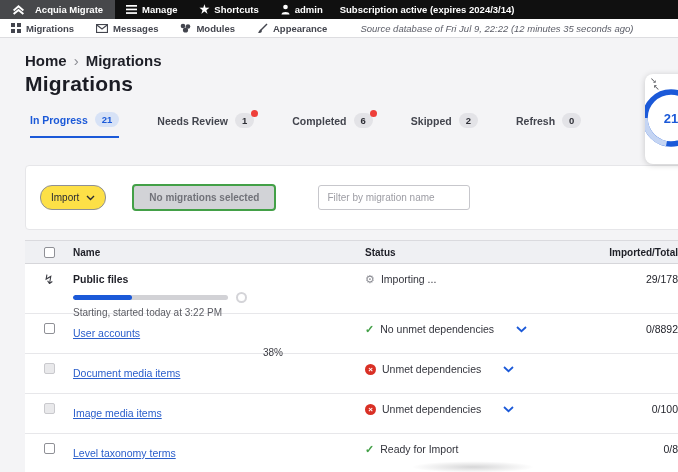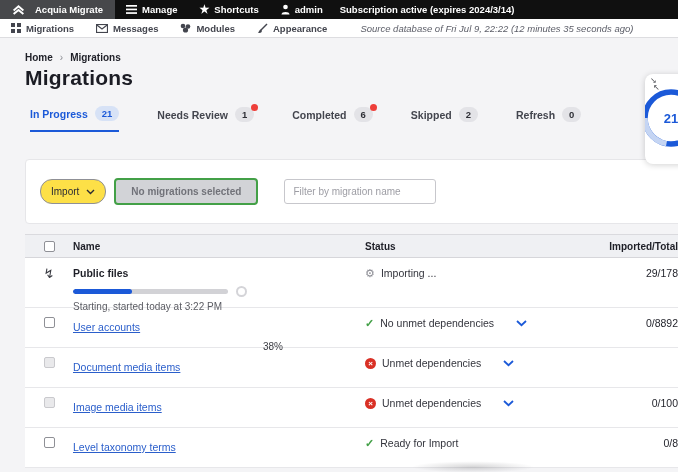--- a/index.html
+++ b/index.html
@@ -20,21 +20,21 @@
   .topbar .tb-item { display:flex; align-items:center; gap:5px; padding:0 11px; cursor:pointer; }
   .topbar .subscription { display:flex; align-items:center; margin-left:6px; font-weight:bold; }
   
   .adminbar {
     height:19px; background:#ffffff; border-bottom:1px solid #dddde0;
     display:flex; align-items:center; font-size:9.5px; color:#43454e; font-weight:bold;
   }
   .adminbar .ab-item { display:flex; align-items:center; gap:5px; padding:0 11px; cursor:pointer; }
   .adminbar .source-note { margin-left:22px; font-style:italic; font-weight:normal; color:#5c5e68; }
   
-  .breadcrumb { margin:14px 0 3px 25px; font-size:10px; font-weight:bold; display:flex; gap:7px; align-items:center; }
+  .breadcrumb { margin:14px 0 3px 25px; font-size:15px; font-weight:bold; display:flex; gap:7px; align-items:center; }
   .breadcrumb .sep { color:#8b8c93; font-weight:normal; }
   .page-title { margin-left:25px; font-size:21px; font-weight:bold; color:#1b1c24; letter-spacing:.2px; }
   
   .tabs { display:flex; gap:38px; margin:16px 0 0 30px; }
   .tab { position:relative; display:flex; align-items:center; gap:7px; font-size:10.5px;
          font-weight:bold; color:#43454e; padding-bottom:9px; cursor:pointer; }
   .tab .badge { position:relative; background:#e3e3e7; color:#2e2f36; border-radius:9px;
                 padding:2px 7px; font-size:9.5px; }
   .tab.active { color:var(--accent,#1b59d8); border-bottom:2.5px solid var(--accent,#1b59d8); }
   .tab.active .badge { background:#d7e2f6; color:var(--accent,#1b59d8); }
@@ -46,26 +46,26 @@
   .toolbar-card {
     margin:27px 0 0 25px; width:660px; background:#fff; border:1px solid #e6e6e9;
     border-radius:4px; padding:18px 14px; display:flex; align-items:center;
   }
   .btn-import {
     display:inline-flex; align-items:center; gap:7px; background:#fde047;
     border:1px solid #8f9096; border-radius:12px; padding:6px 10px;
     font-size:10px; color:#2a2b33; cursor:pointer; font-family:inherit;
   }
   .btn-disabled {
-    margin-left:8px; background:#d2d3d7; color:#717279; font-weight:bold;
+    margin-left:26px; background:#d2d3d7; color:#717279; font-weight:bold;
     border:2px solid var(--selection_ring,#43a047); border-radius:4px;
     padding:6px 15px; font-size:10px; font-family:inherit;
   }
   .filter-input {
-    margin-left:26px; width:152px; border:1px solid #c7c7cc; border-radius:3px;
+    margin-left:42px; width:152px; border:1px solid #c7c7cc; border-radius:3px;
     padding:6px 8px; font-size:10px; font-family:inherit; color:#2a2b33; background:#fff;
   }
   .filter-input::placeholder { color:#9d9da4; }
   
   .mig-table { margin:10px 0 0 25px; width:653px; background:#fff; }
   .thead { display:flex; align-items:center; background:#eff0f3; height:24px;
            border-top:1px solid #dadade; border-bottom:1px solid #d6d6da;
            font-size:10px; font-weight:bold; }
   .c1 { width:48px; display:flex; justify-content:center; }
   .c2 { width:292px; }

